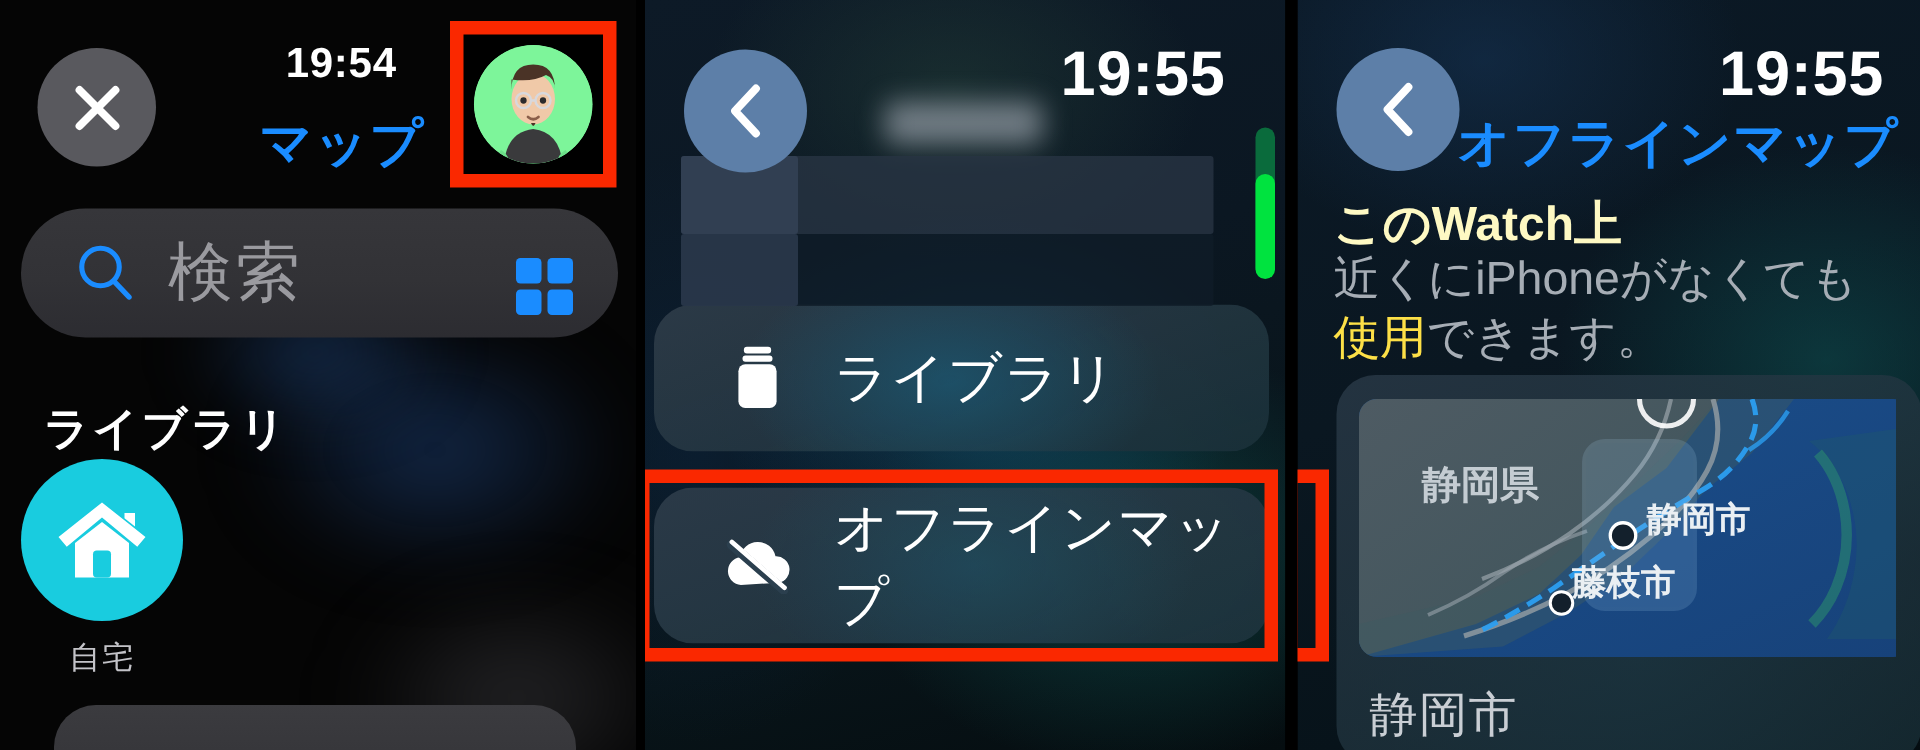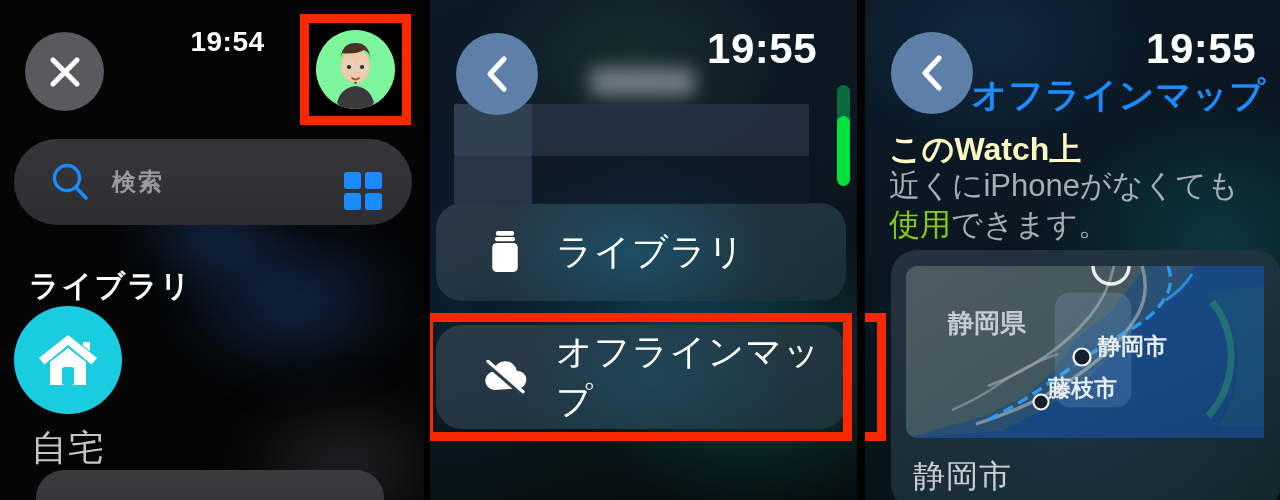--- a/index.html
+++ b/index.html
@@ -59,37 +59,37 @@
   }
   .avatar svg{position:absolute;left:0;top:0;width:79px;height:79px;}
 
   
   .searchbar{
     position:absolute;left:14px;top:139px;width:398px;height:86px;border-radius:43px;
     background:linear-gradient(180deg,#36363a 0%,#323236 55%,#2c2c31 100%);
     display:flex;align-items:center;z-index:8;
   }
   .searchbar .mag{margin-left:36px;width:40px;height:40px;flex:0 0 auto;}
-  .search-ph{margin-left:22px;color:#9a9a9f;font-size:24px;font-weight:700;letter-spacing:2px;}
+  .search-ph{margin-left:22px;color:#9a9a9f;font-size:43px;font-weight:400;letter-spacing:2px;}
   .grid-icon{position:absolute;right:30px;top:33px;width:38px;height:38px;
     display:grid;grid-template-columns:17px 17px;grid-template-rows:17px 17px;gap:4px;}
   .grid-icon i{display:block;background:#1a8cff;border-radius:3px;}
 
   
   .p1-lib-label{
     position:absolute;left:29px;top:266px;color:#fff;font-size:30px;font-weight:700;letter-spacing:2px;
   }
   .home-circle{
     position:absolute;left:14px;top:306px;width:108px;height:108px;border-radius:50%;
     background:#19ccdf;display:flex;align-items:center;justify-content:center;
   }
   .home-circle svg{width:66px;height:62px;}
   .home-label{
     position:absolute;left:14px;top:424px;width:108px;text-align:center;
-    color:#c3c3c8;font-size:36px;font-weight:400;letter-spacing:1px;
+    color:#c3c3c8;font-size:21px;font-weight:400;letter-spacing:1px;
   }
   .p1-next-card{
     position:absolute;left:36px;top:470px;width:348px;height:60px;border-radius:28px;
     background:linear-gradient(180deg,#3b3b3f,#333337);
   }
 
   
   .bluebg{position:absolute;inset:0;
     background:
       radial-gradient(ellipse 220px 150px at 48% 12%,rgba(40,70,60,.45),rgba(0,0,0,0) 75%),
@@ -153,21 +153,21 @@
   #hl-offline{left:-6px;top:313px;width:428px;height:128px;}
 
   
   #p3-back{left:26px;top:32px;}
   .p3-time{position:absolute;right:24px;top:25px;color:#fff;font-size:42px;font-weight:700;letter-spacing:.5px;z-index:11;}
   .p3-title{position:absolute;right:14px;top:72px;color:#1a8cff;font-size:35px;font-weight:600;letter-spacing:1px;z-index:11;}
 
   .p3-h{position:absolute;left:24px;top:128px;color:#fef9c3;font-size:32px;font-weight:700;letter-spacing:0px;z-index:11;}
   .p3-body{position:absolute;left:24px;top:166px;width:380px;color:#a6adb5;font-size:31px;
     line-height:39px;font-weight:400;letter-spacing:0px;z-index:11;}
-  .p3-body .teal{color:#84cc16;}
+  .p3-body .teal{color:#fde047;}
 
   
   .map-card{
     position:absolute;left:26px;top:250px;width:390px;height:260px;border-radius:26px;
     background:linear-gradient(155deg,rgba(42,58,72,.80),rgba(24,46,54,.78));z-index:9;overflow:hidden;
   }
   .map-thumb{position:absolute;left:15px;top:16px;width:368px;height:172px;border-radius:12px;overflow:hidden;}
   .map-thumb svg{position:absolute;left:0;top:0;width:358px;height:172px;}
   .map-name{position:absolute;left:22px;top:205px;color:#c9ced4;font-size:32px;font-weight:400;letter-spacing:1px;}
   #hl-p3{left:-9px;top:313px;width:30px;height:128px;}
@@ -181,20 +181,21 @@
     <div class="p1bg"></div>
     <div class="p1glow2"></div>
 
     <div class="close-btn">
       <svg viewBox="0 0 40 40">
         <path d="M8 8 L32 32 M32 8 L8 32" stroke="#fff" stroke-width="5.2" stroke-linecap="round" fill="none"></path>
       </svg>
     </div>
 
     <div class="p1-time">19:54</div>
+    <div class="p1-subtitle">マップ</div>
 
     <div class="avatar-hl"></div>
     <div class="avatar">
       <svg viewBox="0 0 79 79">
         <circle cx="39.5" cy="39.5" r="39.5" fill="#7df59a"></circle>
         <path d="M20 79 Q22 58 39.5 56 Q57 58 59 79 Z" fill="#3a3a3c"></path>
         <path d="M18 70 q-4 5 -4 9 h10 q-1-6 -6-9Z" fill="#6de08a"></path>
         <path d="M61 70 q4 5 4 9 h-10 q1-6 6-9Z" fill="#6de08a"></path>
         <ellipse cx="39.5" cy="36" rx="14.5" ry="17" fill="#f0c9a8"></ellipse>
         <path d="M25 30 q0-17 14.5-17 Q54 13 54 30 q0-8 -6-10 q-9 5 -23 3Z" fill="#4a3326"></path>

